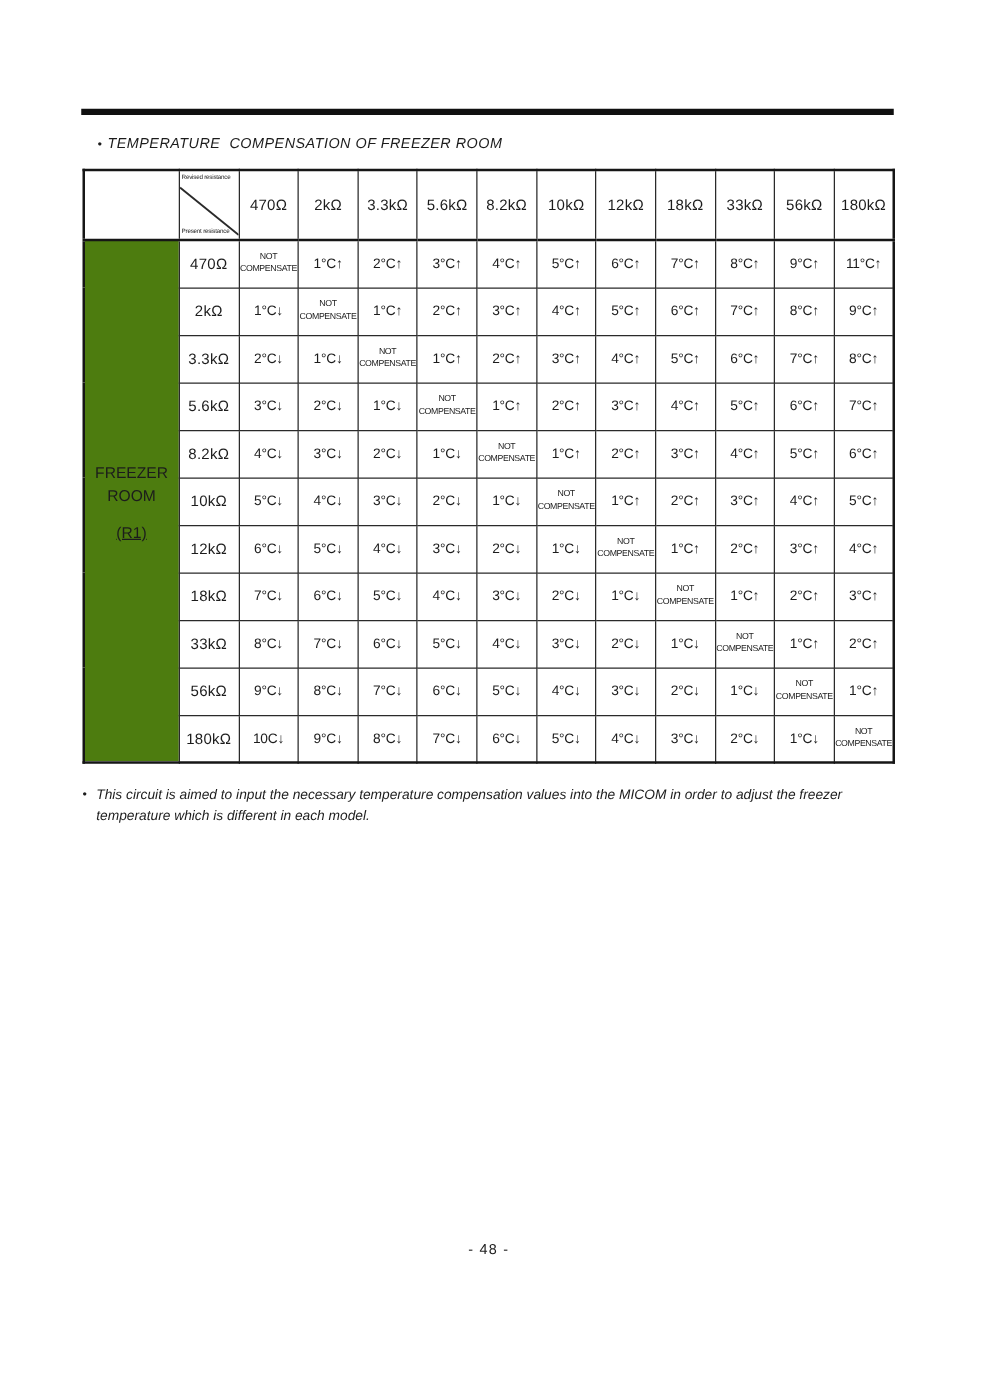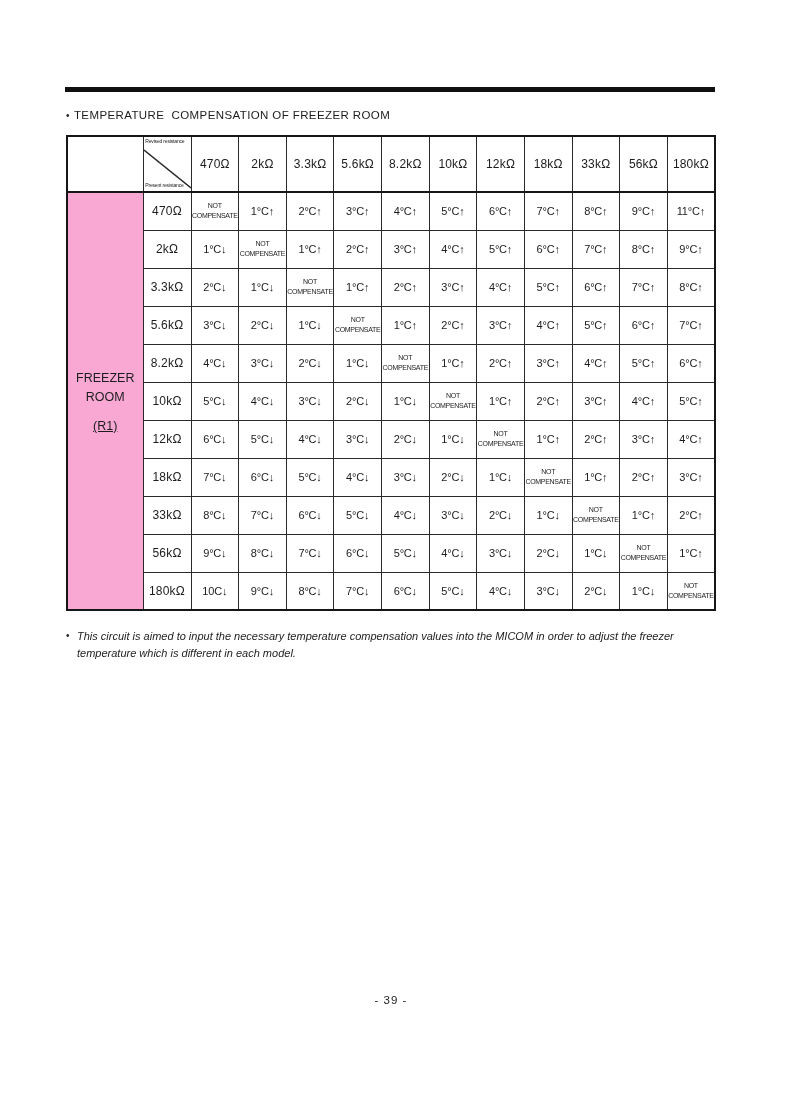--- a/index.html
+++ b/index.html
@@ -14,25 +14,26 @@
 
   .top-rule {
     position: absolute;
     left: 65px; top: 87px;
     width: 650px; height: 5px;
     background: #101010;
   }
 
   .title-row {
     position: absolute;
-    left: 66px; top: 109px;
+    left: 78px; top: 109px;
     font-size: 11.5px;
     letter-spacing: 0.4px;
     white-space: pre;
     color: #1c1c1c;
+    font-style: italic;
   }
   .title-row .bullet { margin-right: 4px; font-size: 10px; }
 
   table.comp-table {
     position: absolute;
     left: 66px; top: 135px;
     width: 650px;
     border-collapse: collapse;
     table-layout: fixed;
     border: 2px solid #161616;
@@ -54,21 +55,21 @@
   th.diag { position: relative; }
   th.diag svg { position: absolute; left: 0; top: 0; width: 100%; height: 100%; }
   .diag-label {
     position: absolute; left: 0; width: 100%;
     font-size: 8px; letter-spacing: -0.3px; white-space: nowrap;
     text-align: left; padding-left: 2px;
   }
   .diag-top { top: 2px; transform: scale(0.63); transform-origin: 0 0; }
   .diag-bottom { bottom: 3px; transform: scale(0.63); transform-origin: 0 100%; }
 
-  td.group-cell { font-size: 12.5px; background: #f9a8d4; }
+  td.group-cell { font-size: 12.5px; background: #4d7c0f; }
   td.group-cell .gl1 { width: 64px; margin: 0 auto; line-height: 1.45; }
   td.group-cell .gl2 { margin-top: 13px; text-decoration: underline; }
 
   td.val { font-size: 11px; letter-spacing: -0.2px; }
   td.val.nc { font-size: 7px; line-height: 1.4; letter-spacing: -0.3px; }
 
   .note {
     position: absolute;
     left: 66px; top: 628px;
     width: 652px;
@@ -294,13 +295,13 @@
         <td class="val nc">NOT COMPENSATE</td>
       </tr>
     </tbody>
 </table>
 
 <div class="note">
   <span class="bullet">•</span>
   <div class="note-text">This circuit is aimed to input the necessary temperature compensation values into the MICOM in order to adjust the freezer temperature which is different in each model.</div>
 </div>
 
-<div class="page-number">- 39 -</div>
+<div class="page-number">- 48 -</div>
 
 </body></html>

